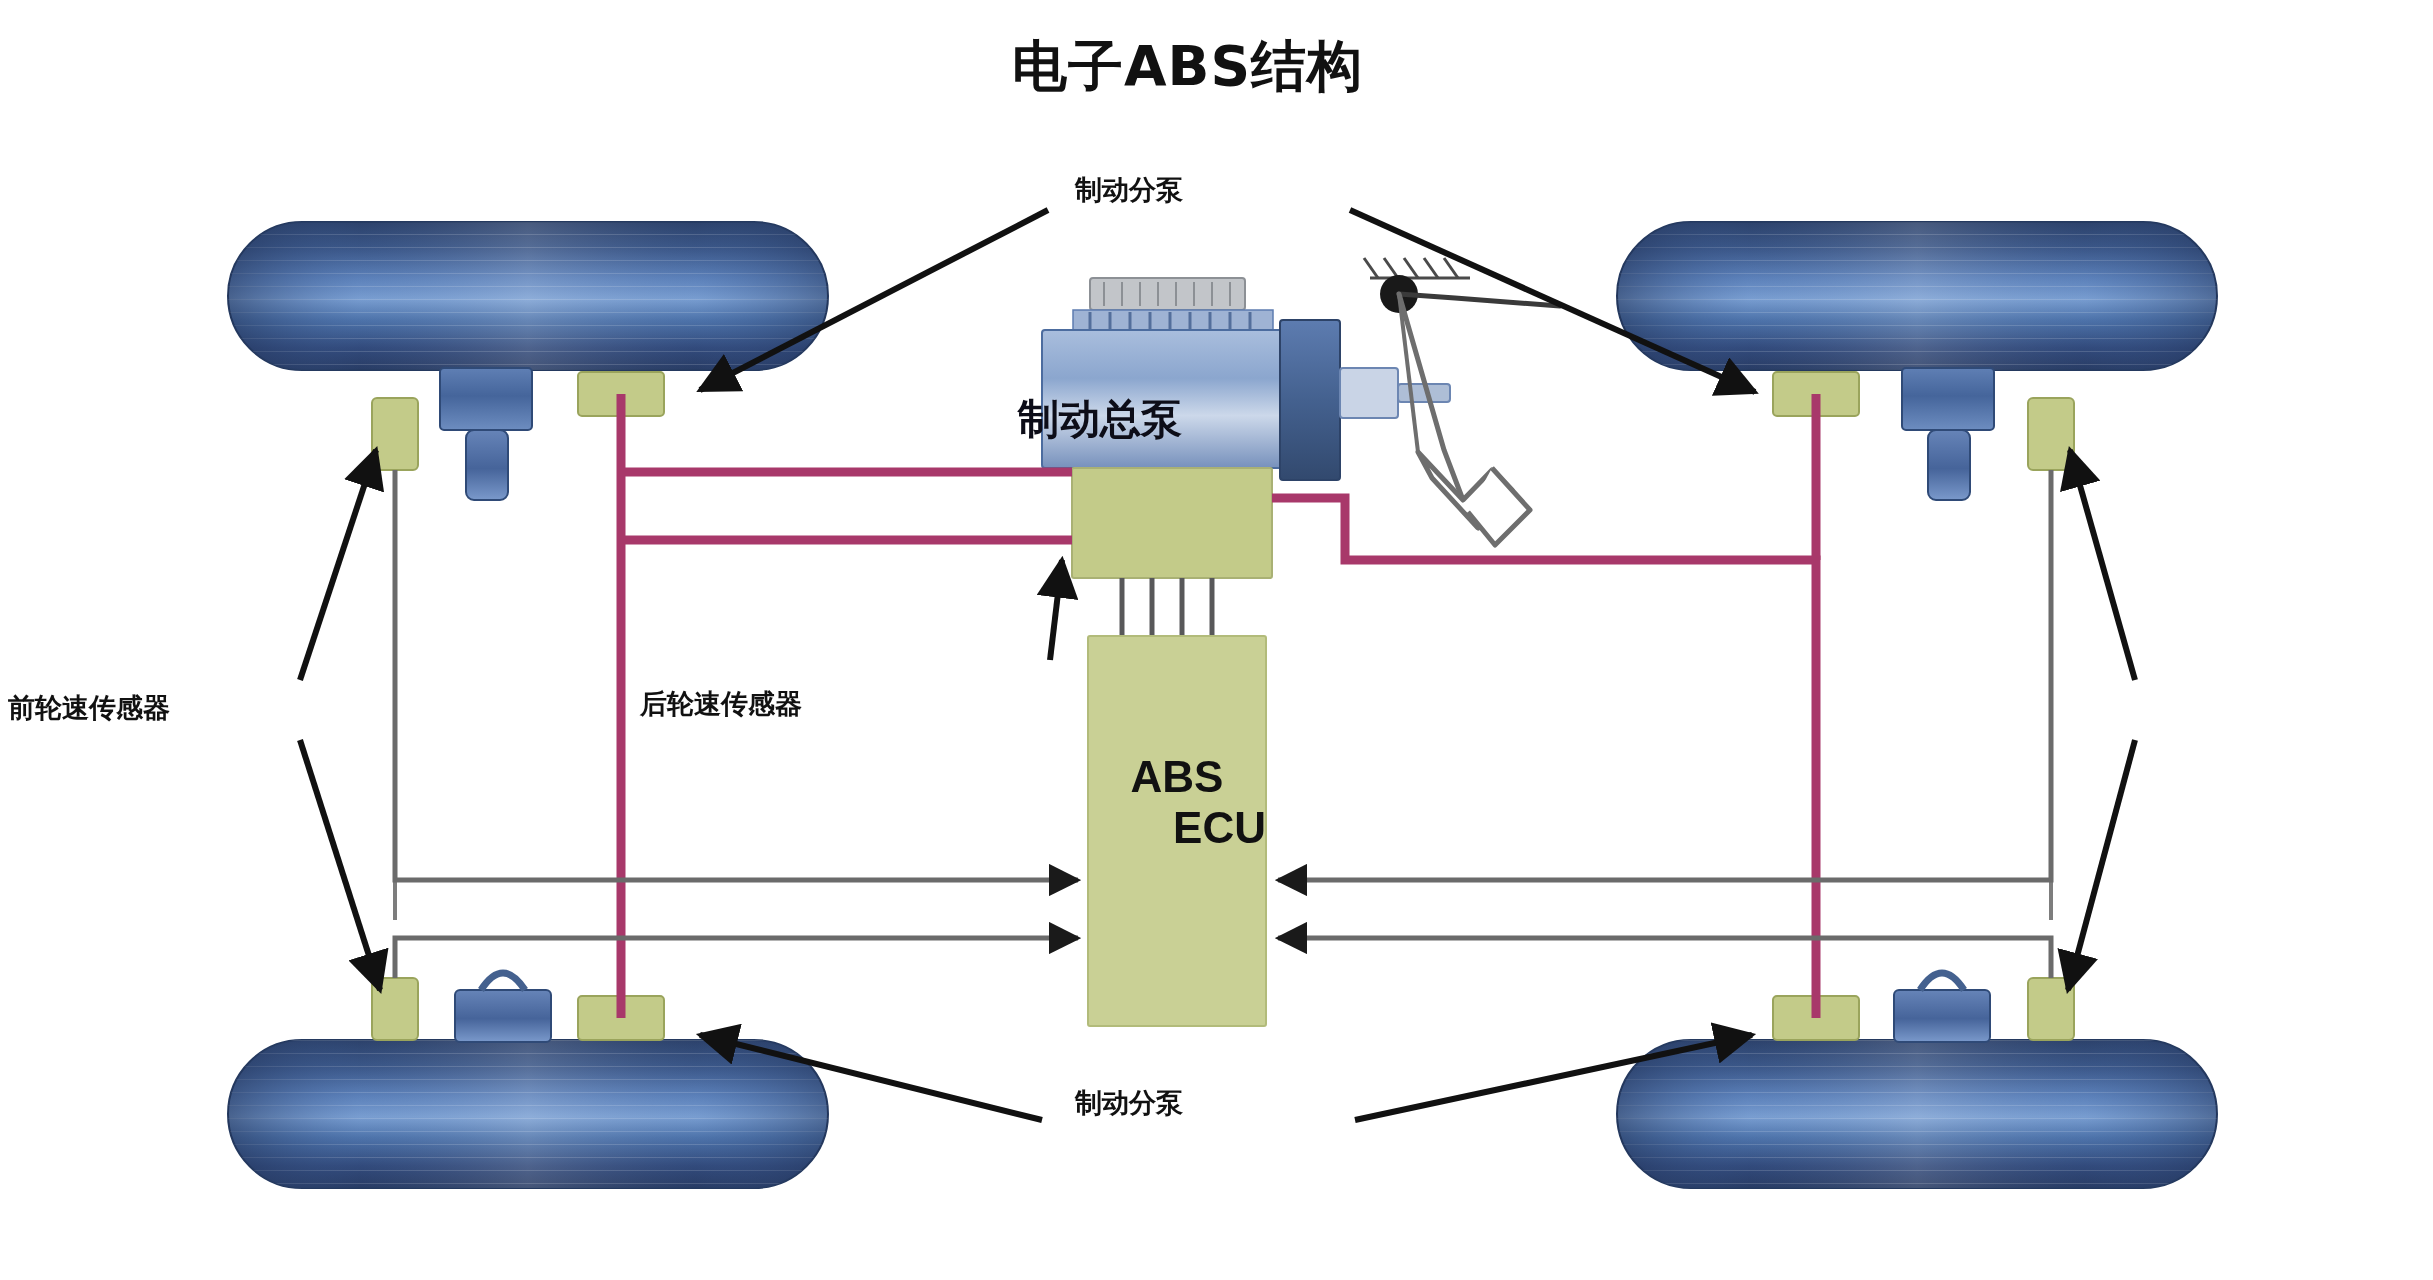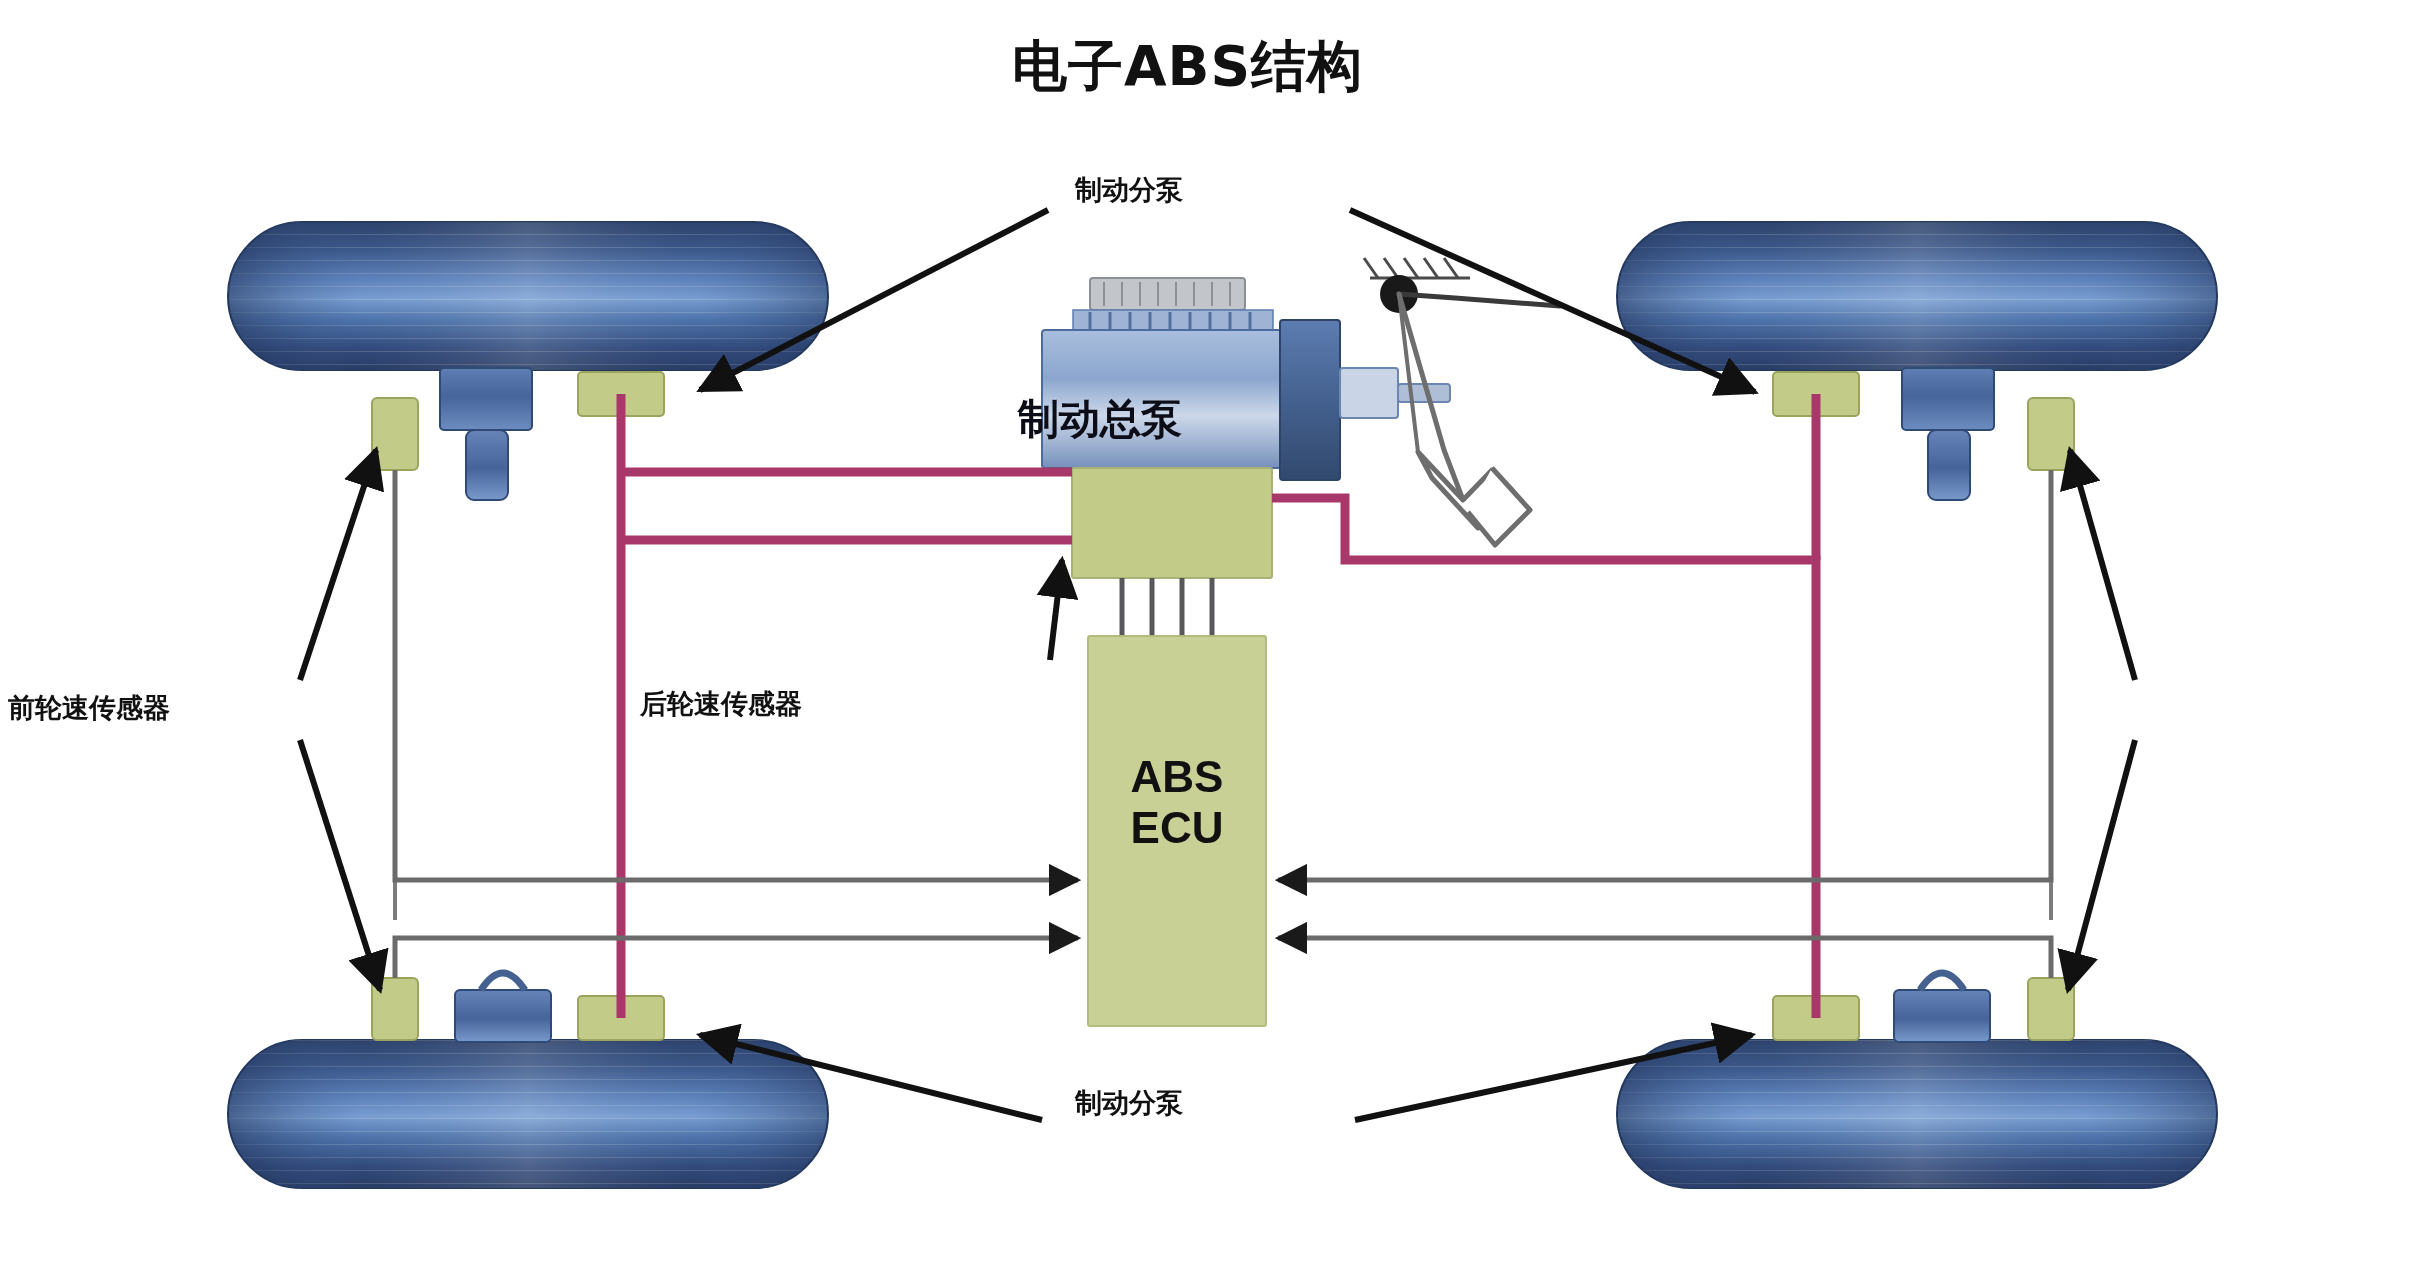--- a/index.html
+++ b/index.html
@@ -240,15 +240,15 @@
   <div class="mc-txt" style="left:1018px;top:355px;margin-top:37px;">制动总泵</div>
 
   <div class="lbl cn" style="left:640px;top:686px;">后轮速传感器</div>
 
   <div class="lbl cn" style="left:8px;top:690px;text-align:right;">前轮速传感器</div>
 
 
   <div class="lbl cn" style="left:1075px;top:1085px;">制动分泵</div>
 
   <div class="ecu-txt" style="left:1088px;top:755px;width:178px;">ABS</div>
-  <div class="ecu-txt" style="left:1088px;top:806px;width:178px;">ECU</div>
+  <div class="ecu-txt" style="left:1088px;top:806px;width:178px;text-align:right;">ECU</div>
 
 </div>
 
 </body></html>

